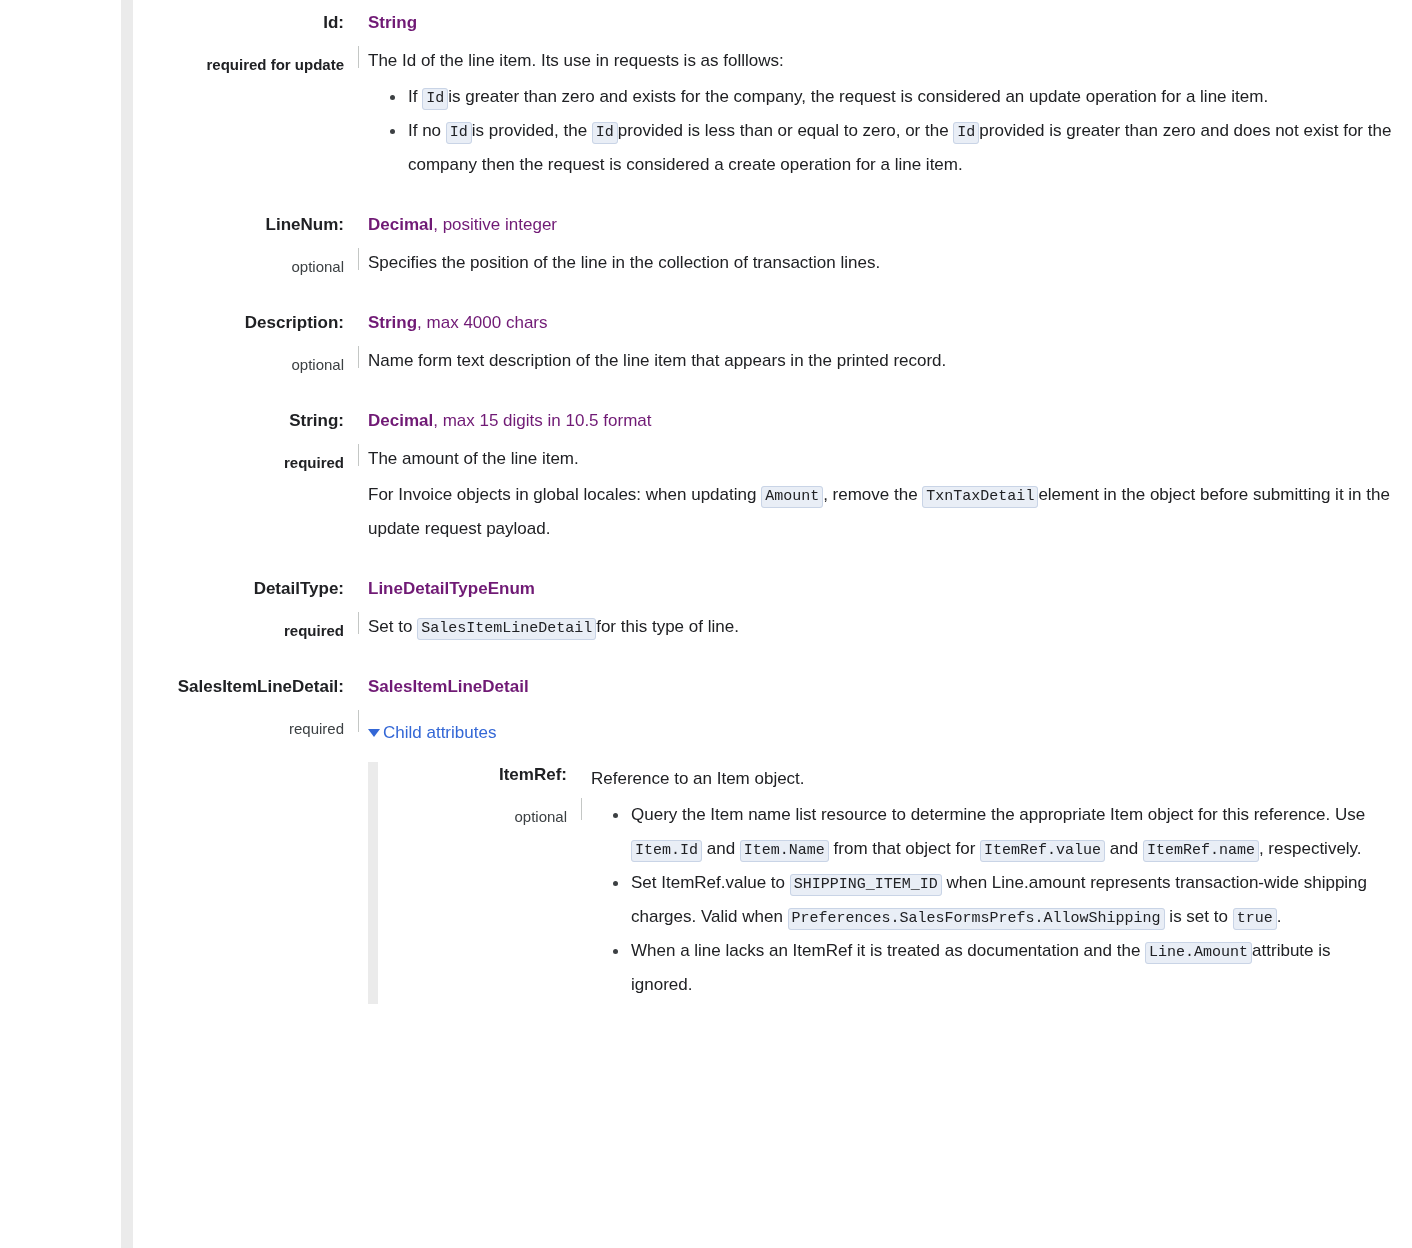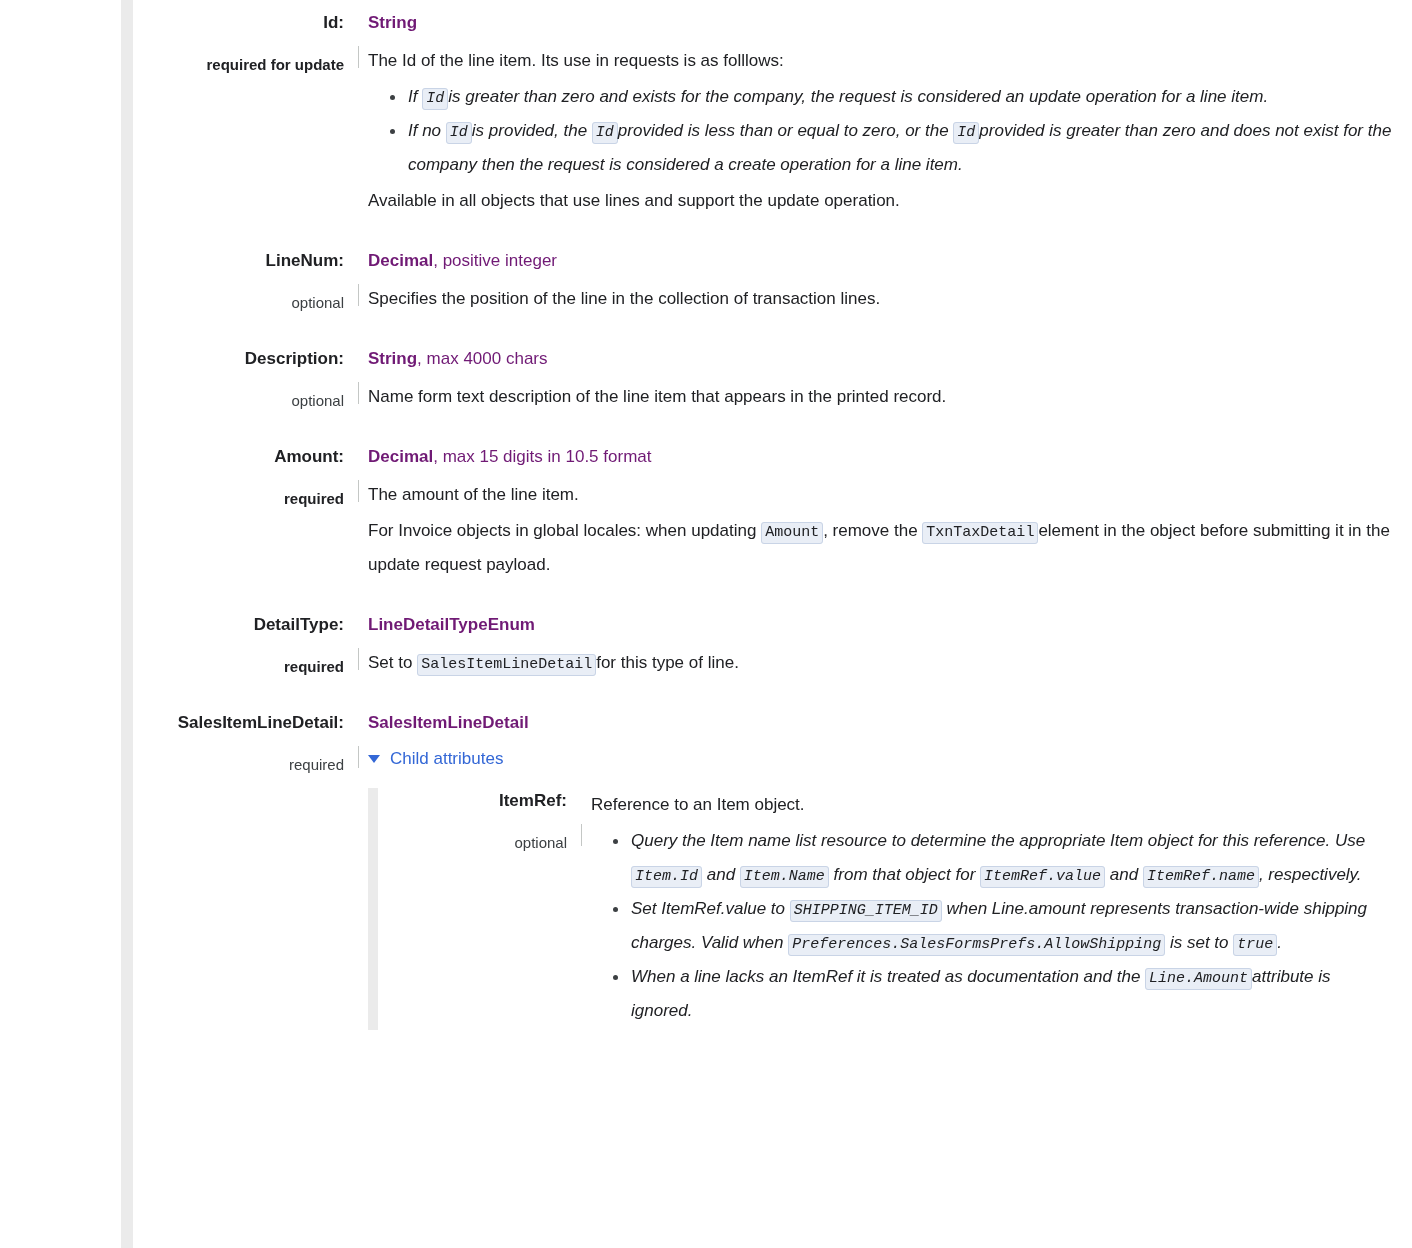--- a/index.html
+++ b/index.html
@@ -110,21 +110,20 @@
     font-size: 17px;
     line-height: 34px;
     margin: 0 0 2px 0;
     color: #202124;
   }
 
   ul.bullets {
     margin: 0 16px 2px 0;
     padding-left: 40px;
     list-style: none;
-    font-style: italic;
   }
   ul.bullets > li {
     font-size: 17px;
     line-height: 34px;
     position: relative;
     margin-bottom: 0;
     color: #202124;
   }
   ul.bullets > li::before {
     content: "";
@@ -147,22 +146,22 @@
     padding: 1px 3px 2px 3px;
     color: #202124;
     white-space: nowrap;
     line-height: 1;
   }
 
   
   .child-toggle {
     display: inline-flex;
     align-items: center;
-    gap: 10px;
-    margin-top: 2px;
+    gap: 3px;
+    margin-top: 12px;
     cursor: pointer;
     user-select: none;
   }
   .caret {
     width: 0;
     height: 0;
     border-left: 6px solid transparent;
     border-right: 6px solid transparent;
     border-top: 8px solid #3367d6;
     display: inline-block;
@@ -203,21 +202,20 @@
           <div class="tick-col">
             <span class="tick"></span>
           </div>
           <div class="attr-body">
             <p class="type-line"><b>String</b></p>
             <p class="desc">The Id of the line item. Its use in requests is as folllows:</p>
             <ul class="bullets">
               <li>If <code>Id</code>is greater than zero and exists for the company, the request is considered an update operation for a line item.</li>
               <li>If no <code>Id</code>is provided, the <code>Id</code>provided is less than or equal to zero, or the <code>Id</code>provided is greater than zero and does not exist for the company then the request is considered a create operation for a line item.</li>
             </ul>
-            <p class="desc">Available in all objects that use lines and support the update operation.</p>
           </div>
         </div>
         <div class="attr">
           <div class="attr-labels">
             <div class="attr-name">LineNum:</div>
             <div class="attr-req">optional</div>
           </div>
           <div class="tick-col">
             <span class="tick"></span>
           </div>
@@ -234,21 +232,21 @@
           <div class="tick-col">
             <span class="tick"></span>
           </div>
           <div class="attr-body">
             <p class="type-line"><b>String</b><span class="plain">, max 4000 chars</span></p>
             <p class="desc">Name form text description of the line item that appears in the printed record.</p>
           </div>
         </div>
         <div class="attr">
           <div class="attr-labels">
-            <div class="attr-name">Amount:</div>
+            <div class="attr-name">String:</div>
             <div class="attr-req bold">required</div>
           </div>
           <div class="tick-col">
             <span class="tick"></span>
           </div>
           <div class="attr-body">
             <p class="type-line"><b>Decimal</b><span class="plain">, max 15 digits in 10.5 format</span></p>
             <p class="desc">The amount of the line item.</p>
             <p class="desc">For Invoice objects in global locales: when updating <code>Amount</code>, remove the <code>TxnTaxDetail</code>element in the object before submitting it in the update request payload.</p>
           </div>

